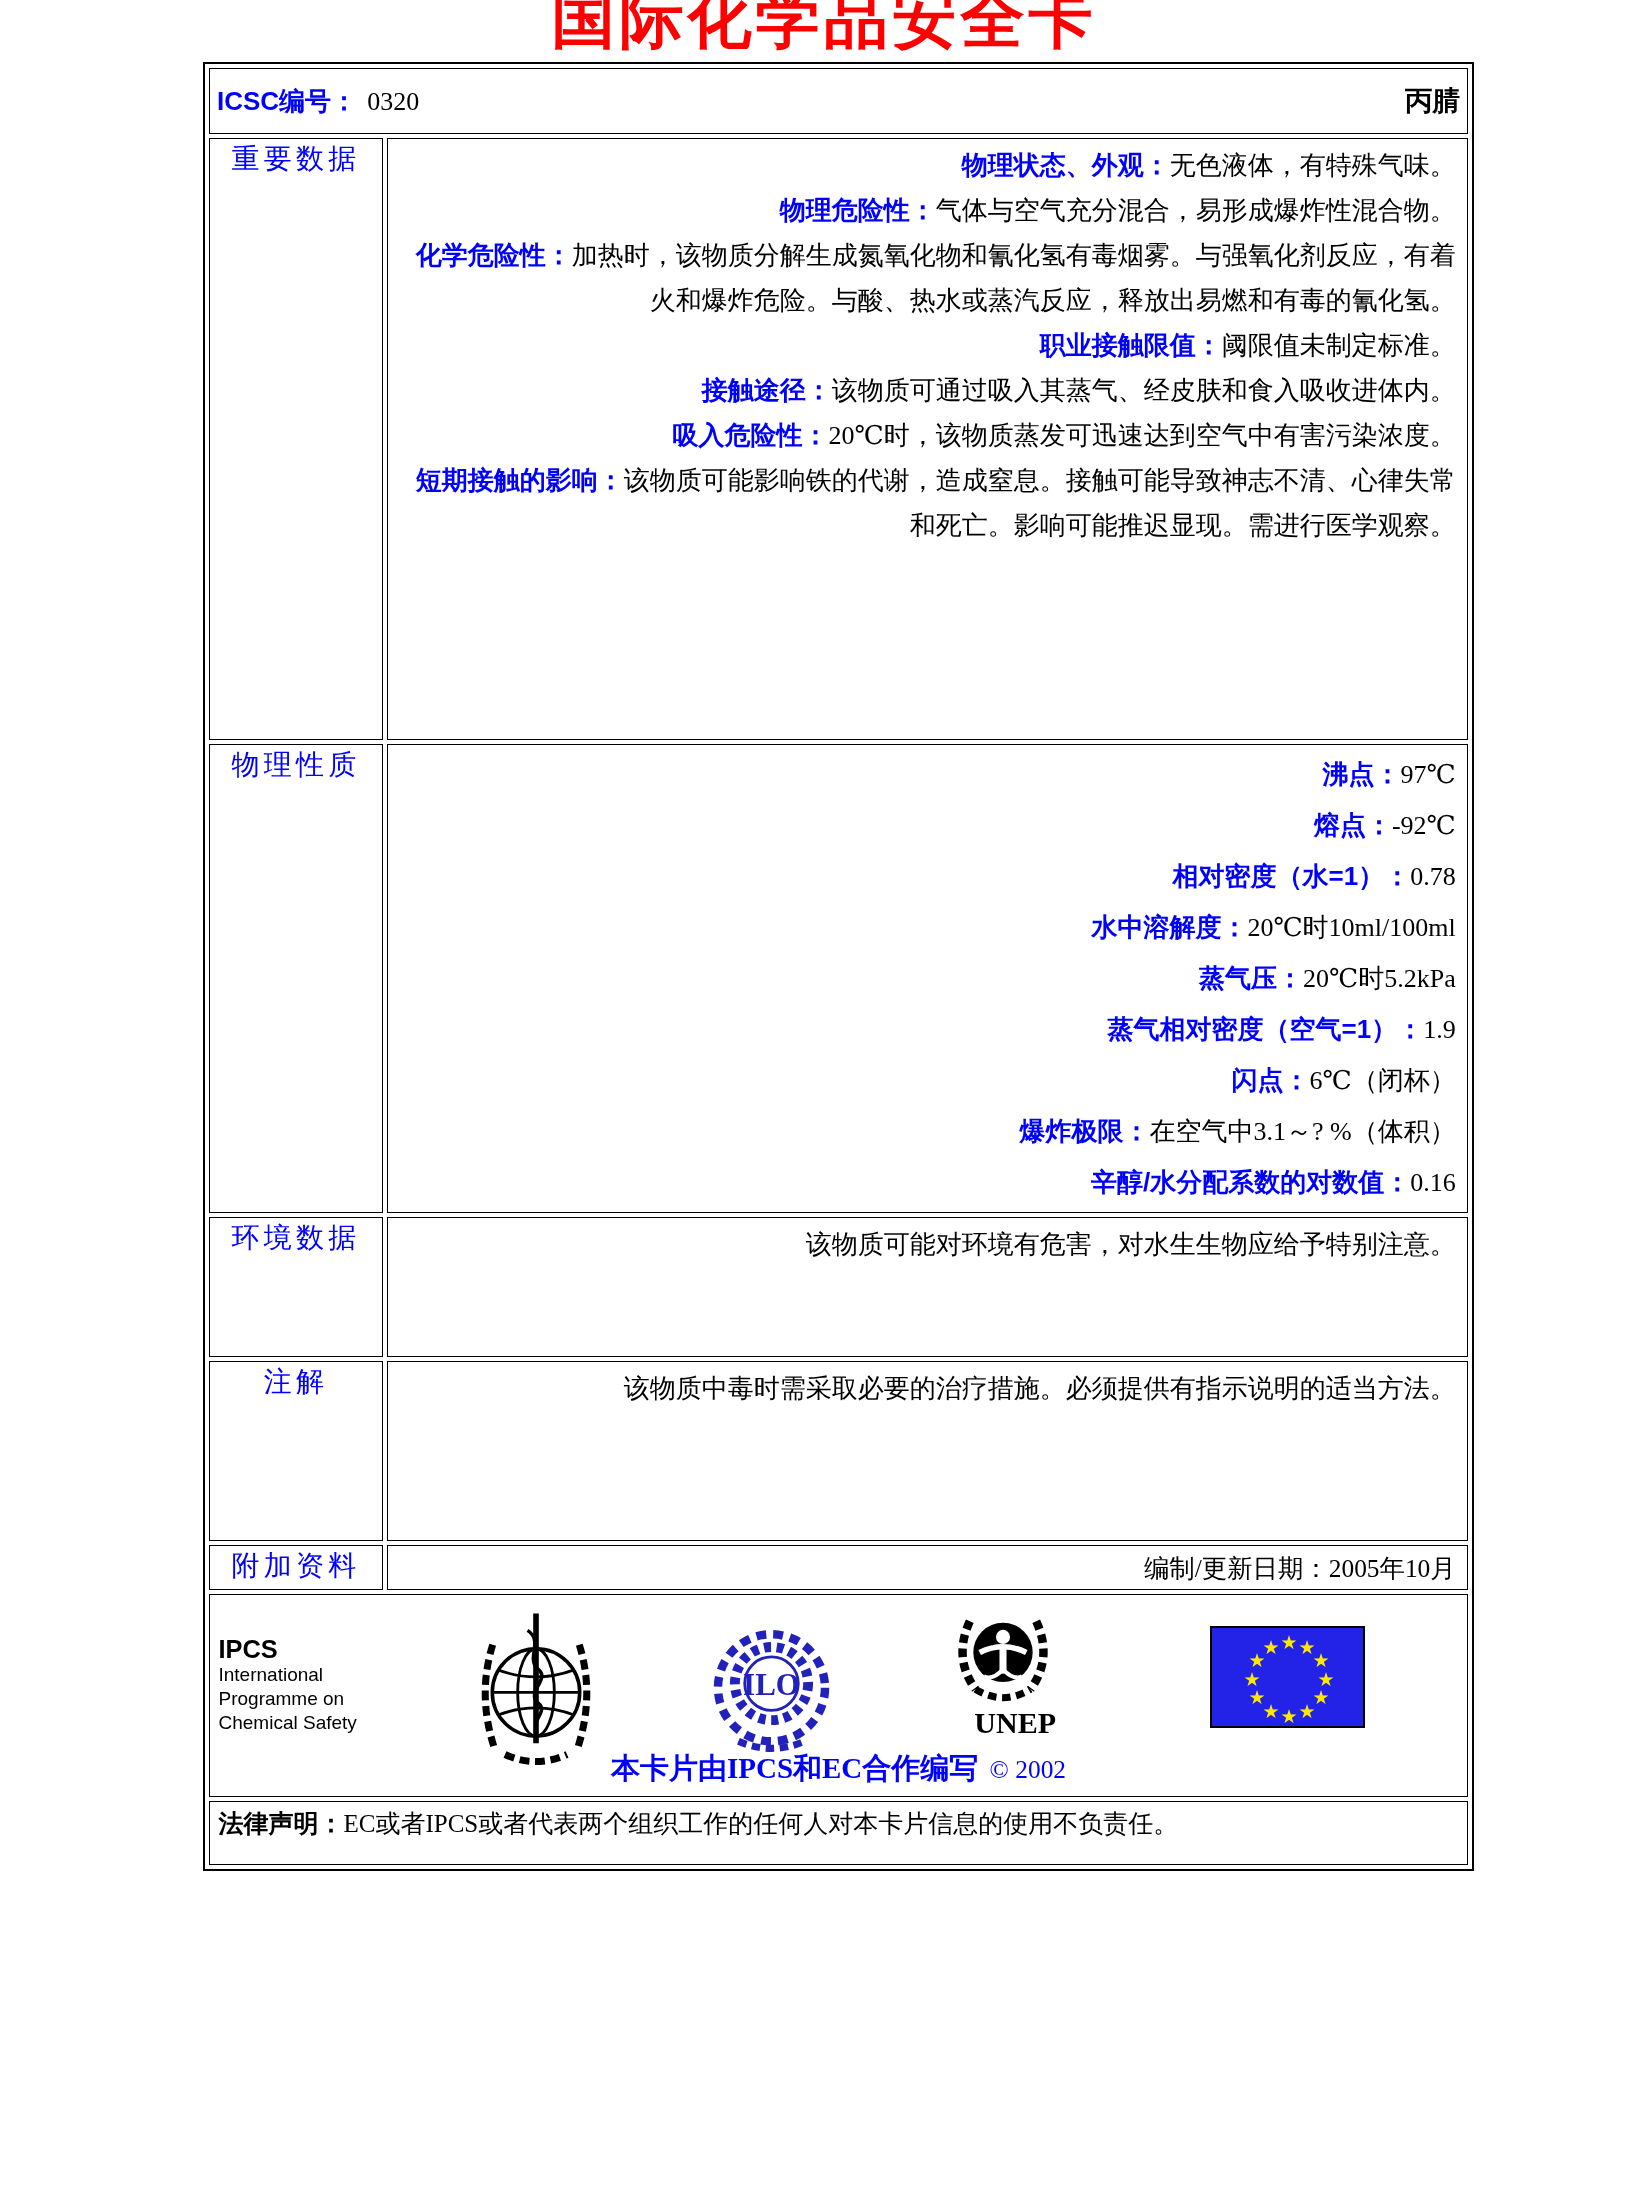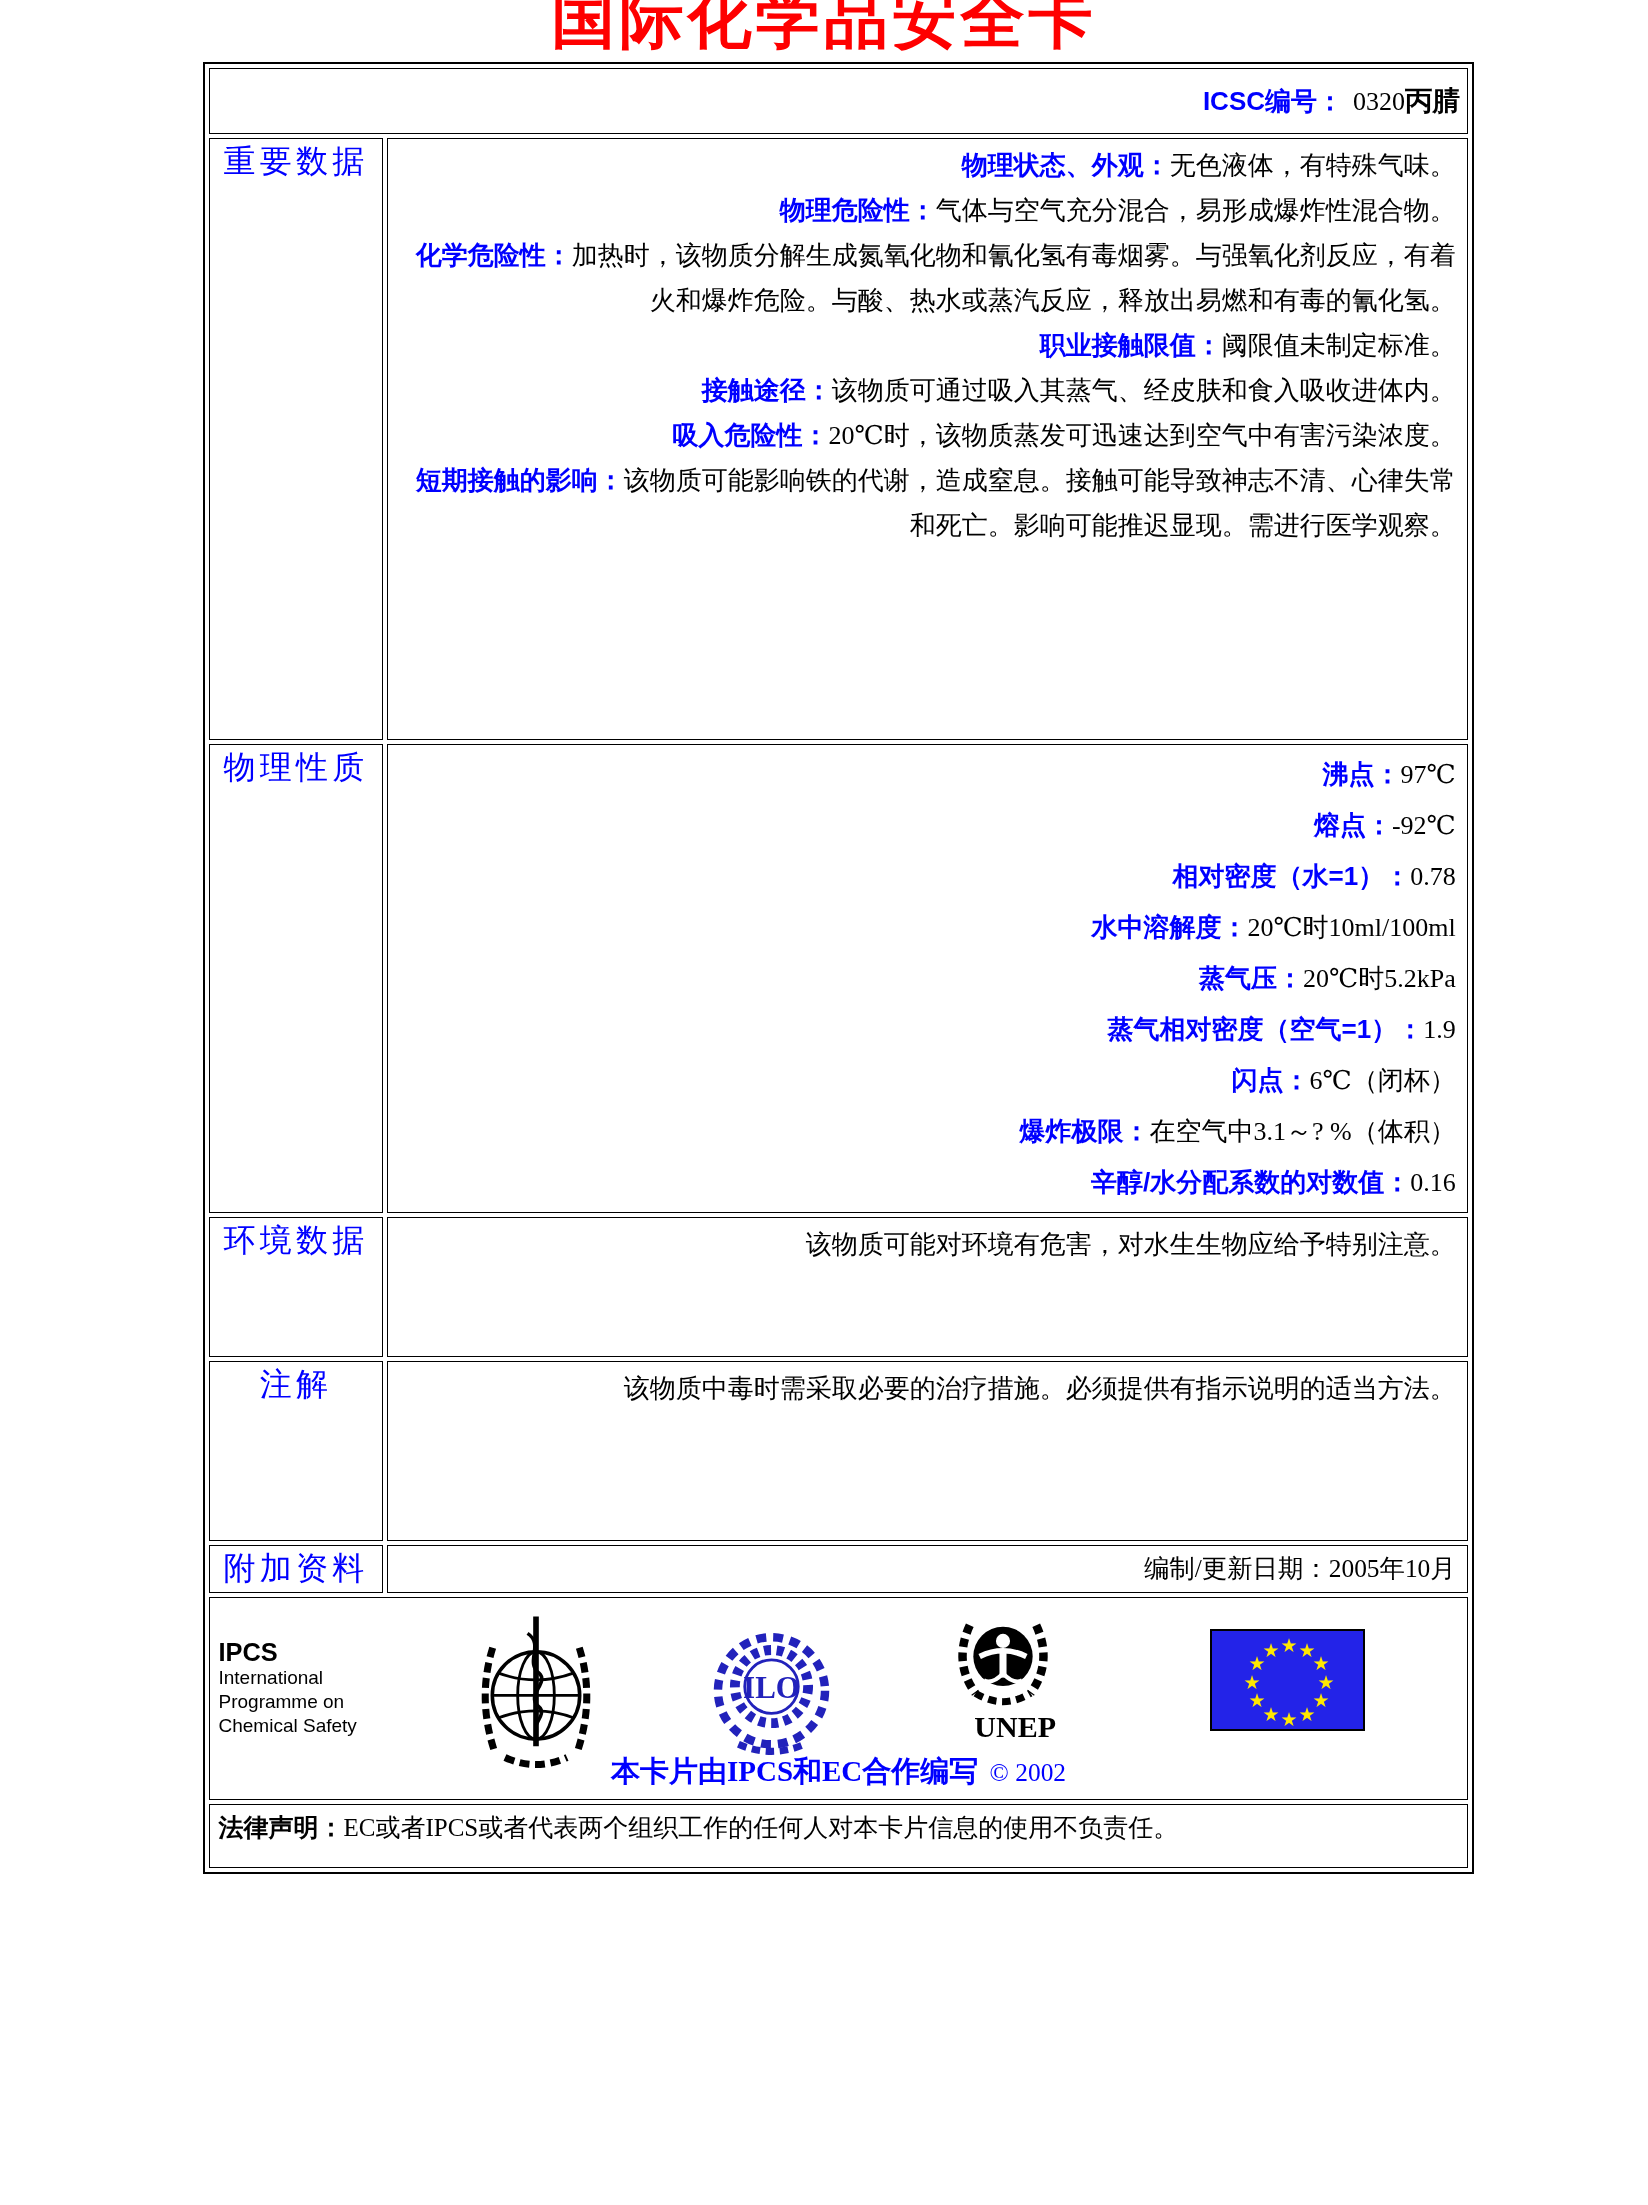--- a/index.html
+++ b/index.html
@@ -6,32 +6,32 @@
   .page{position:relative;width:1648px;height:1880px;background:#fff;overflow:hidden;
         font-family:"Liberation Serif","DejaVu Serif",serif;}
   .title{position:absolute;top:-24px;left:0;width:100%;text-align:center;
          color:#fe0000;font-weight:bold;font-size:64px;letter-spacing:4.2px;
          font-family:"DejaVu Serif","Liberation Serif",serif;}
   table.card{position:absolute;left:203px;top:62px;border-collapse:separate;
              border-spacing:4.2px;border:2.8px solid #000;table-layout:fixed;}
   table.card td{border:1.4px solid #000;box-sizing:border-box;background:#fff;vertical-align:top;}
   .label-cell{width:174px;text-align:center;vertical-align:middle;color:#0000ff;
               font-family:"Liberation Sans","DejaVu Sans",sans-serif;
-              font-size:32px;letter-spacing:4.2px;}
+              font-size:28px;letter-spacing:4.2px;}
   .content-cell{width:1081px;padding:4.2px 11.3px;text-align:right;}
   .h-head{height:66px;}
   .h-important{height:602px;}
   .h-physical{height:457px;}
   .h-env{height:140px;}
   .h-notes{height:180px;}
   .h-add{height:44px;}
   .h-logos{height:203px;}
   .h-legal{height:64px;}
   .header-cell{padding:0 7px;vertical-align:middle;}
-  .header-flex{display:flex;justify-content:flex-end;align-items:center;height:100%;}
+  .header-flex{display:flex;justify-content:space-between;align-items:center;height:100%;}
   .icsc-label{color:#0000ff;font-family:"Liberation Sans","DejaVu Sans",sans-serif;
               font-weight:bold;font-size:26px;}
   .icsc-number{color:#000;font-size:26px;margin-left:10px;}
   .chem-name{color:#000;font-size:27.5px;font-weight:bold;}
   .field{margin:0;color:#000;font-size:26px;}
   .imp .field{line-height:45px;}
   .phy .field{line-height:50px;}
   .flabel{color:#0000ff;font-family:"Liberation Sans","DejaVu Sans",sans-serif;font-weight:bold;}
   .ftext{color:#000;}
   .plain{margin:0;color:#000;font-size:26px;line-height:44px;}

